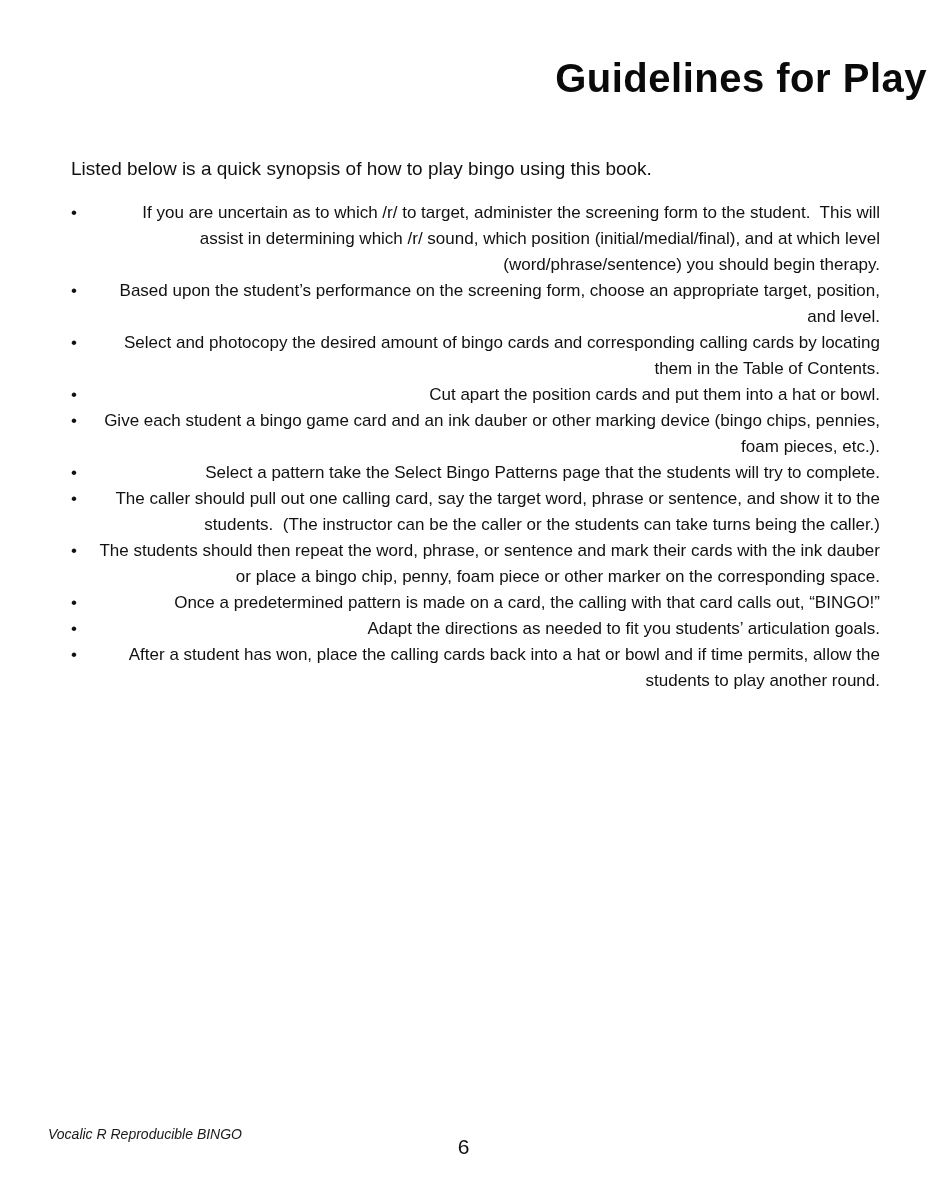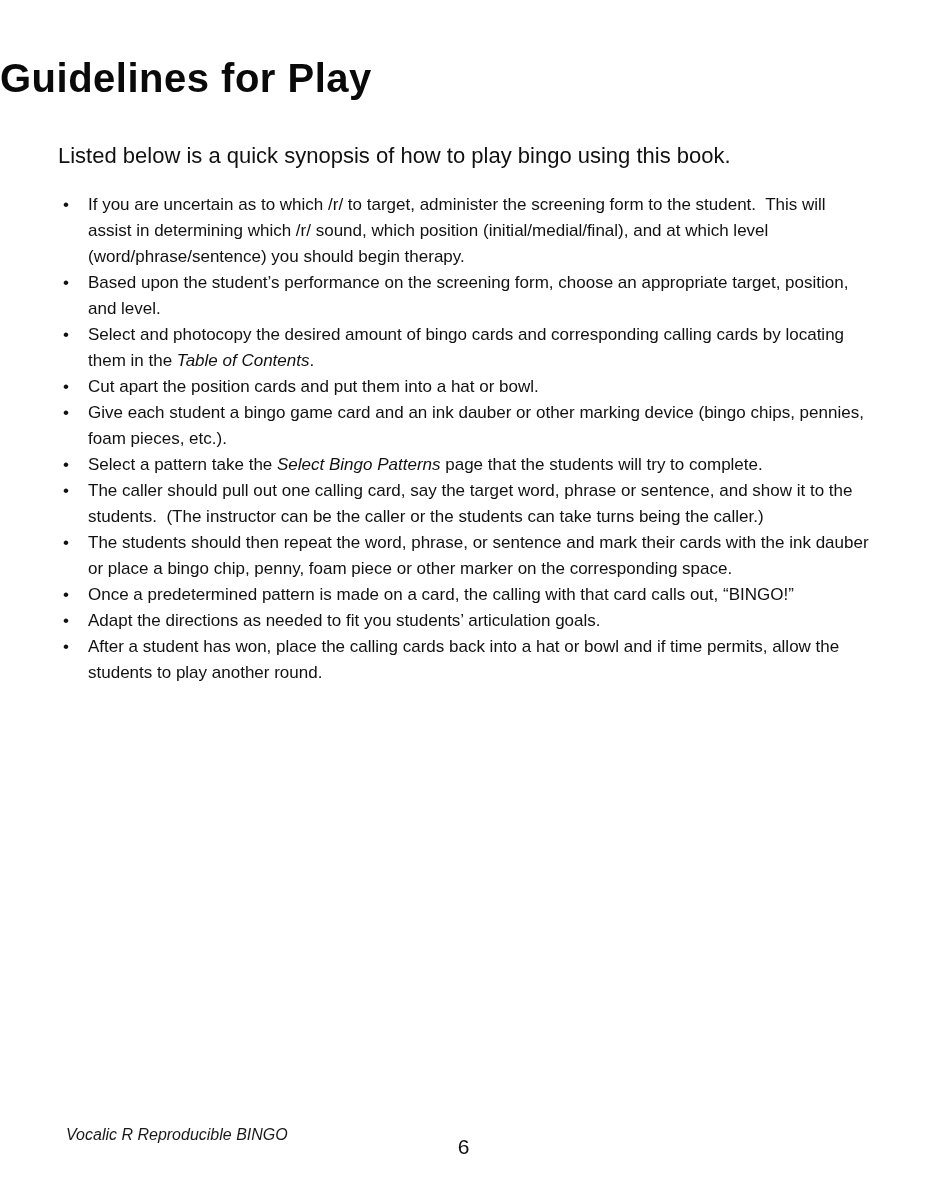--- a/index.html
+++ b/index.html
@@ -12,67 +12,67 @@
     width: 927px;
     height: 1200px;
     background: #ffffff;
     color: #111111;
     font-family: "Liberation Sans", sans-serif;
     overflow: hidden;
   }
   .title {
     margin: 0;
     padding-top: 56px;
-    text-align: left;
+    text-align: right;
     font-size: 40px;
     font-weight: bold;
     letter-spacing: 0.5px;
     color: #0a0a0a;
   }
   .intro {
-    margin: 3px;
+    margin: 16px;
     position: absolute;
     left: 55px;
     top: 140px;
-    font-size: 22px;
+    font-size: 19px;
     line-height: 26px;
     white-space: pre-wrap;
   }
   .bullets {
     position: absolute;
     left: 57px;
     top: 192px;
     width: 815px;
-    margin: 0;
+    margin: 8px;
     padding: 0;
     list-style: none;
+    text-align: right;
   }
   .bullets li {
     position: relative;
     padding-left: 31px;
     font-size: 17px;
     line-height: 26px;
     white-space: pre-wrap;
   }
   .bullets li::before {
     content: "\2022";
     position: absolute;
     left: 6px;
     top: 0;
     font-size: 17px;
     line-height: 26px;
   }
   .bullets li .it {
-    font-style: italic;
   }
   .footer-left {
     position: absolute;
-    left: 66px;
+    left: 48px;
     top: 1126px;
-    font-size: 16px;
+    font-size: 14px;
     line-height: 17px;
     color: #1a1a1a;
   }
   .footer-book-title {
     font-style: italic;
   }
   .page-number {
     position: absolute;
     left: 0;
     right: 0;

